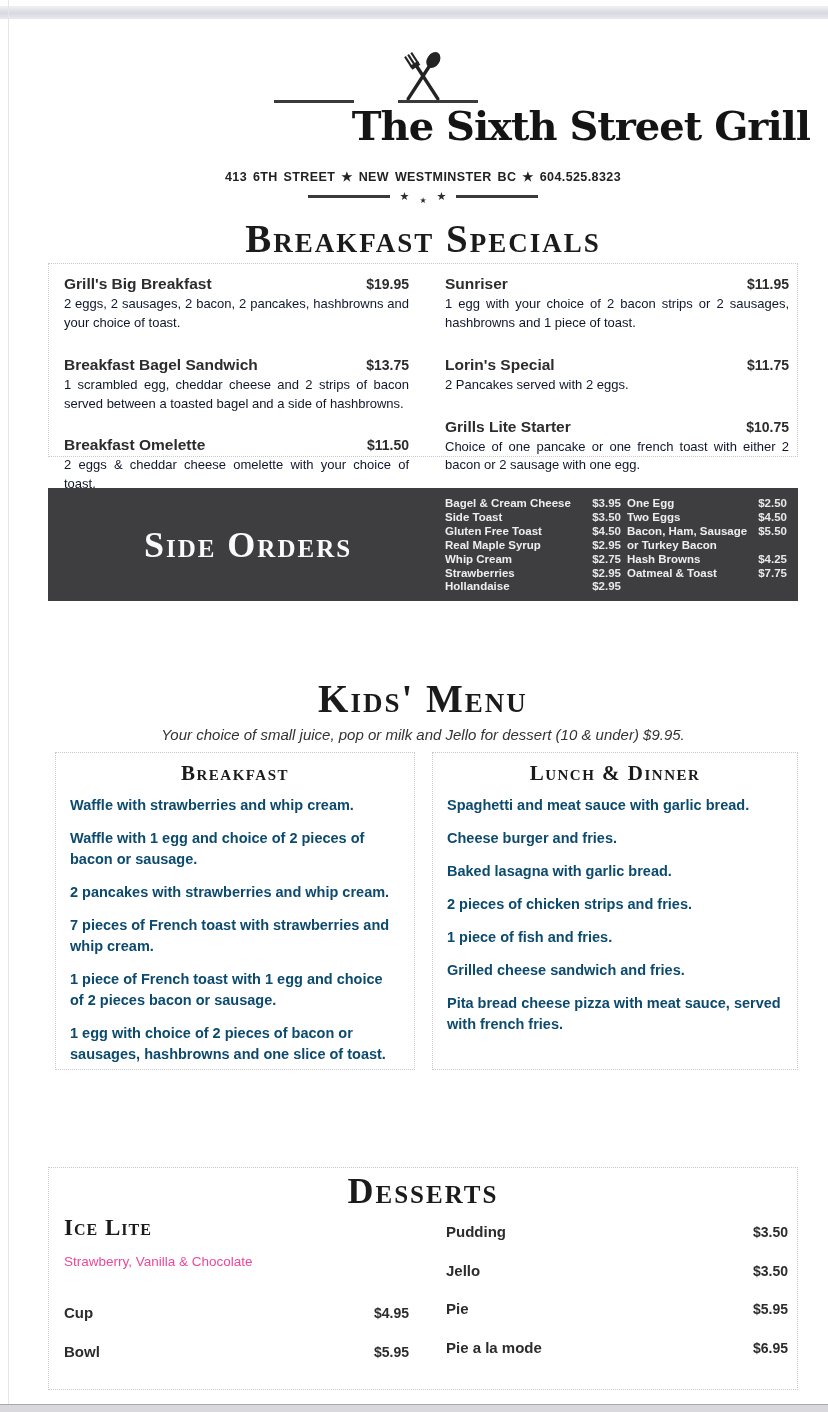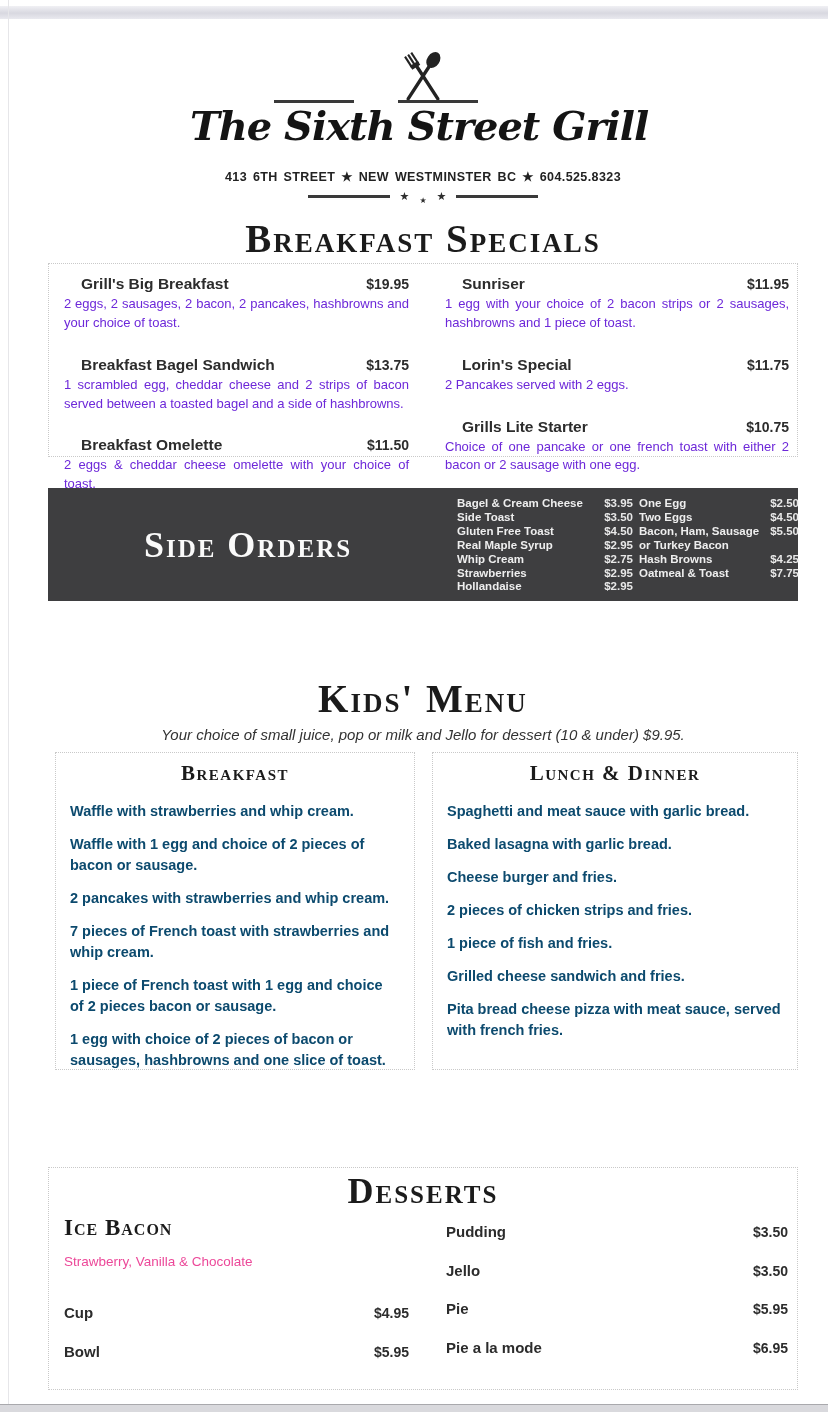--- a/index.html
+++ b/index.html
@@ -9,63 +9,63 @@
   .top-band{position:absolute;top:6px;left:0;right:0;height:13px;
             background:linear-gradient(180deg,#f0f0f4 0%,#d8d8e0 55%,#e9e9ef 100%);}
   .left-hairline{position:absolute;left:8px;top:0;bottom:7px;width:1px;background:#e6e6e9;}
   .bottom-band{position:absolute;left:0;right:0;bottom:0;height:7px;background:#d9d9dd;border-top:1px solid #a9a9ad;}
 
   
   .header-wrap{position:absolute;left:48px;top:50px;width:750px;text-align:center;}
   .utensils{display:inline-block;}
   .logo-line{position:absolute;top:100px;height:3px;background:#3a3a3a;width:80px;}
   .logo-line.l{left:274px;} .logo-line.r{left:398px;}
-  .brand{position:absolute;left:44px;top:102px;width:750px;text-align:center;
-         font-family:"DejaVu Serif",serif;font-style:italic;font-weight:bold;
+  .brand{position:absolute;left:60px;top:102px;width:750px;text-align:right;
+         font-family:"DejaVu Serif",serif;font-weight:bold;
          font-size:40px;letter-spacing:-1px;color:#141414;}
   .address{position:absolute;left:48px;top:169px;width:750px;text-align:center;
            font-size:12.5px;font-weight:bold;letter-spacing:.4px;word-spacing:2px;color:#222;}
   .star-divider{position:absolute;left:48px;top:190px;width:750px;display:flex;align-items:center;justify-content:center;gap:10px;color:#2e2e2e;}
   .star-divider .bar{width:82px;height:2.5px;background:#3a3a3a;}
   .star-divider .s1{font-size:11px;} .star-divider .s2{font-size:8px;position:relative;top:4px;} .star-divider .s3{font-size:11px;}
 
   
   .sc{font-family:"Liberation Serif","DejaVu Serif",serif;font-variant:small-caps;font-weight:700;color:#1b1b1b;}
 
   .section-title{position:absolute;left:48px;width:750px;text-align:center;font-size:39px;letter-spacing:2px;line-height:1;}
   .bs-title{top:219px;} .kids-title{top:679px;}
 
   
   .bs-box{position:absolute;left:48px;top:263px;width:748px;height:192px;border:1px dotted #c9c9c9;background:#fff;}
   .bs-col{position:absolute;top:11px;}
   .bs-col.left{left:15px;width:345px;}
   .bs-col.right{left:396px;width:344px;}
   .bs-item{margin-bottom:23px;}
   .bs-row{display:flex;justify-content:space-between;align-items:baseline;}
-  .bs-name{font-size:15.5px;font-weight:700;color:#2c2c2c;margin-left:17px;}
+  .bs-name{font-size:15.5px;font-weight:700;color:#2c2c2c;}
   .bs-price{font-size:14px;font-weight:600;color:#2c2c2c;}
-  .bs-desc{font-size:13px;line-height:1.45;text-align:justify;color:#6d28d9;margin-top:2px;}
+  .bs-desc{font-size:13px;line-height:1.45;text-align:justify;color:#0f172a;margin-top:2px;}
 
   
   .so-banner{position:absolute;left:48px;top:488px;width:750px;height:113px;background:#3e3e40;}
   .so-title{position:absolute;left:0;top:0;width:400px;height:100%;display:flex;align-items:center;justify-content:center;
             font-size:36px;letter-spacing:2px;color:#fafafa;}
-  .so-col{position:absolute;top:9px;font-size:11.5px;font-weight:700;color:#eeeeee;line-height:13.9px;margin-left:12px;}
+  .so-col{position:absolute;top:9px;font-size:11.5px;font-weight:700;color:#eeeeee;line-height:13.9px;}
   .so-col.c1{left:397px;width:176px;}
   .so-col.c2{left:579px;width:160px;}
   .so-row{display:flex;justify-content:space-between;}
   .so-price{text-align:right;min-width:34px;color:#e8e8e8;}
 
   
   .kids-sub{position:absolute;left:48px;top:726px;width:750px;text-align:center;
             font-style:italic;font-size:15px;color:#333;}
   .kids-box{position:absolute;top:752px;height:318px;border:1px dotted #c9c9c9;background:#fff;box-sizing:border-box;padding:8px 14px 0;}
   .kids-box.left{left:55px;width:360px;}
   .kids-box.right{left:432px;width:366px;}
-  .kids-head{text-align:center;font-size:21px;letter-spacing:1.5px;margin-bottom:15px;}
+  .kids-head{text-align:center;font-size:21px;letter-spacing:1.5px;margin-bottom:9px;}
   .kids-item{font-size:14.5px;font-weight:700;color:#0c4a6e;line-height:1.45;margin-bottom:12px;}
 
   
   .ds-box{position:absolute;left:48px;top:1167px;width:748px;height:221px;border:1px dotted #c9c9c9;background:#fff;}
   .ds-title{position:absolute;left:0;top:5px;width:100%;text-align:center;font-size:36px;letter-spacing:2px;line-height:1;}
   .ds-col{position:absolute;}
   .ds-col.left{left:15px;top:47px;width:345px;}
   .ds-col.right{left:397px;top:55px;width:342px;}
   .ic-title{font-size:23px;letter-spacing:1px;line-height:1.1;}
   .ic-sub{font-size:13.5px;color:#ec4899;margin-top:14px;}
@@ -235,33 +235,33 @@
     <div class="kids-item">Waffle with 1 egg and choice of 2 pieces of bacon or sausage.</div>
     <div class="kids-item">2 pancakes with strawberries and whip cream.</div>
     <div class="kids-item">7 pieces of French toast with strawberries and whip cream.</div>
     <div class="kids-item">1 piece of French toast with 1 egg and choice of 2 pieces bacon or sausage.</div>
     <div class="kids-item">1 egg with choice of 2 pieces of bacon or sausages, hashbrowns and one slice of toast.</div>
   </div>
 
   <div class="kids-box right">
     <div class="kids-head sc">Lunch &amp; Dinner</div>
     <div class="kids-item">Spaghetti and meat sauce with garlic bread.</div>
+    <div class="kids-item">Cheese burger and fries.</div>
     <div class="kids-item">Baked lasagna with garlic bread.</div>
-    <div class="kids-item">Cheese burger and fries.</div>
     <div class="kids-item">2 pieces of chicken strips and fries.</div>
     <div class="kids-item">1 piece of fish and fries.</div>
     <div class="kids-item">Grilled cheese sandwich and fries.</div>
     <div class="kids-item">Pita bread cheese pizza with meat sauce, served with french fries.</div>
   </div>
 
   <div class="ds-box">
     <div class="ds-title sc">Desserts</div>
 
     <div class="ds-col left">
-      <div class="ic-title sc">Ice Bacon</div>
+      <div class="ic-title sc">Ice Lite</div>
       <div class="ic-sub">Strawberry, Vanilla &amp; Chocolate</div>
       <div class="ds-rows">
         <div class="ds-row">
           <span class="ds-name">Cup</span>
           <span class="ds-price">$4.95</span>
         </div>
         <div class="ds-row">
           <span class="ds-name">Bowl</span>
           <span class="ds-price">$5.95</span>
         </div>

